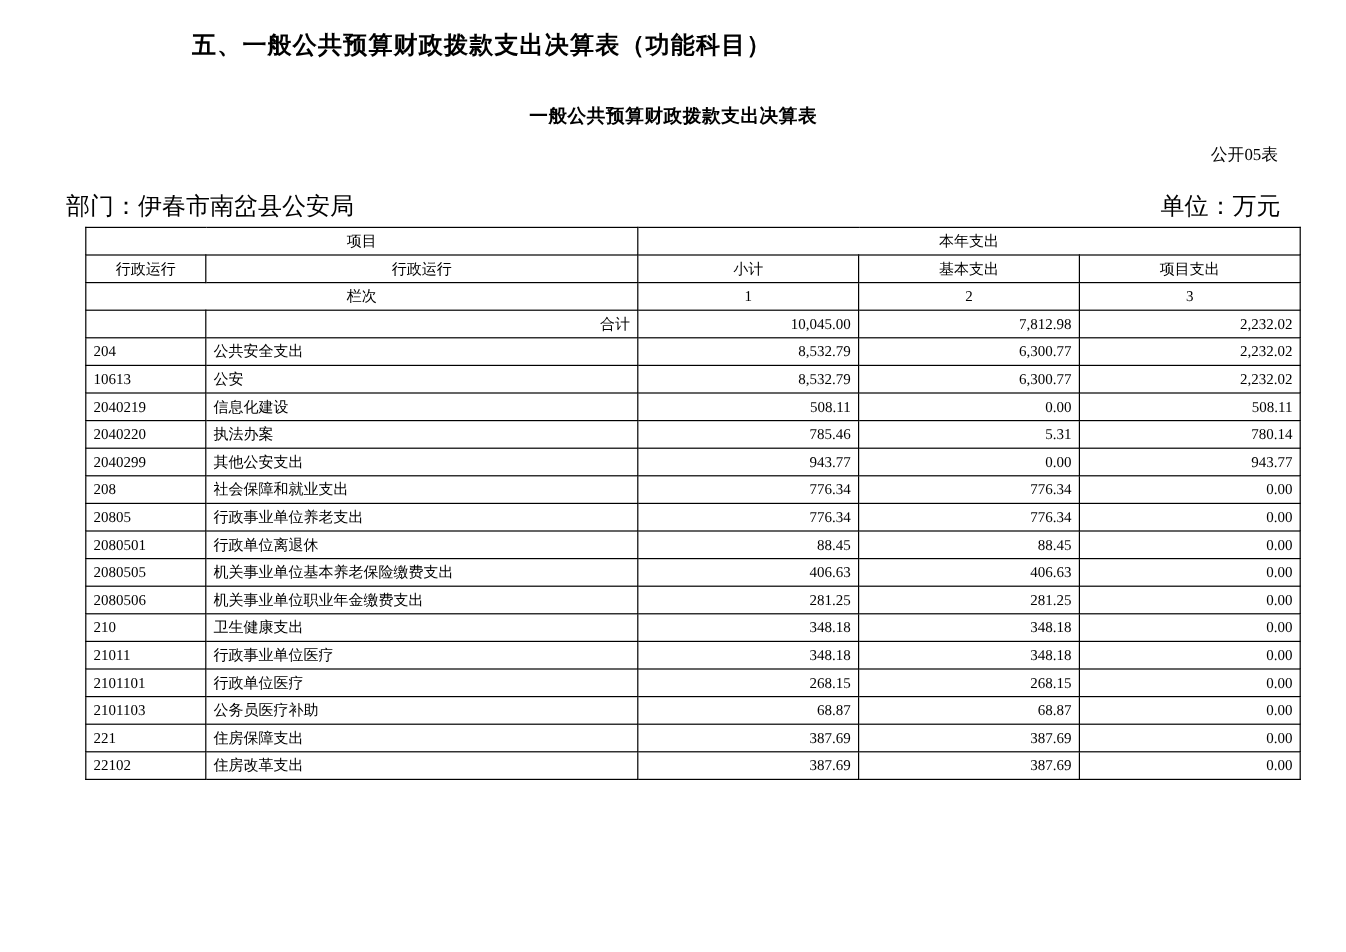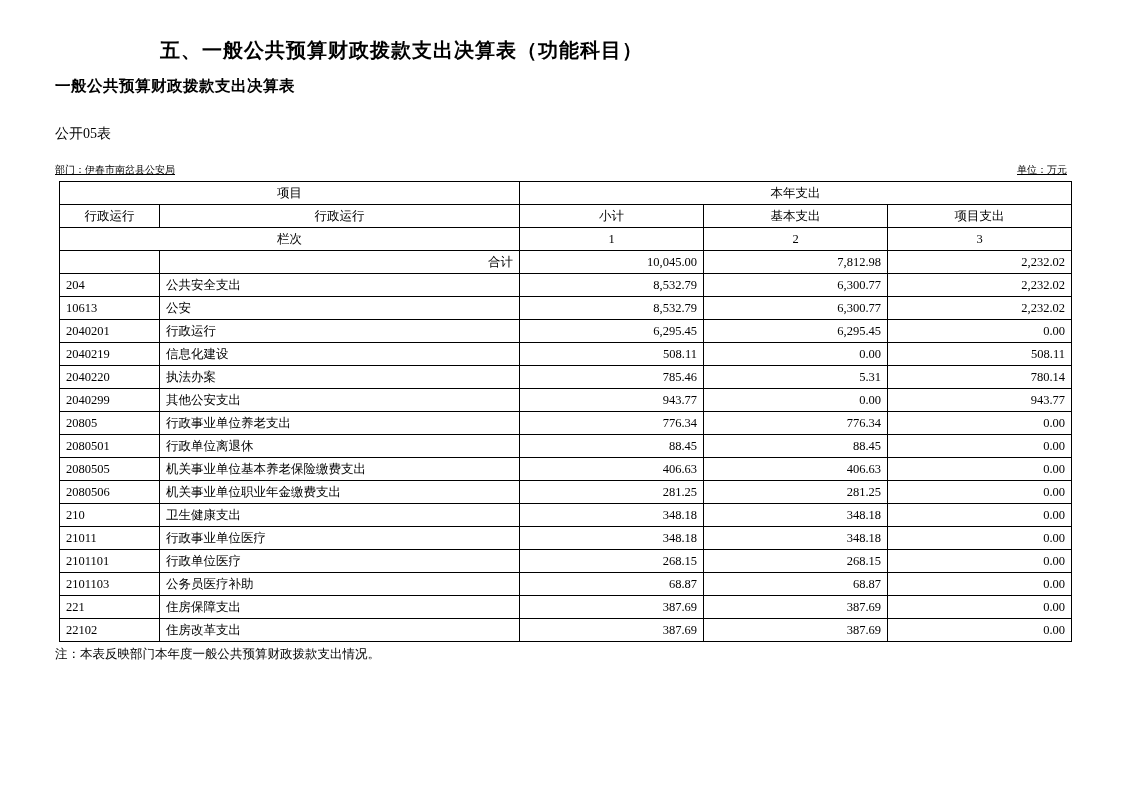--- a/index.html
+++ b/index.html
@@ -19,46 +19,46 @@
     position: relative;
     width: 1122px;
     height: 793px;
     box-sizing: border-box;
     padding: 0 55px;
   }
   .section-title {
     font-family: Liberation Sans, sans-serif;
     font-weight: bold;
     font-size: 20px;
-    margin-top: 37px;
+    margin-top: 24px;
     margin-left: 105px;
     letter-spacing: 1px;
   }
   .doc-title {
-    text-align: left;
+    text-align: center;
     font-family: Liberation Serif, serif;
     font-weight: bold;
     font-size: 15.5px;
+    margin-top: 36px;
+    letter-spacing: 0.5px;
+  }
+  .form-code {
+    text-align: right;
+    font-size: 14px;
     margin-top: 12px;
-    letter-spacing: 0.5px;
-  }
-  .form-code {
-    font-size: 14px;
-    margin-top: 28px;
     padding-right: 2px;
     font-family: "Liberation Serif", serif;
   }
   .meta-row {
     display: flex;
     justify-content: space-between;
     align-items: flex-end;
-    font-size: 10px;
+    font-size: 20px;
     margin-top: 20px;
     margin-bottom: 4px;
-    text-decoration: underline;
   }
   .meta-left, .meta-right {
     font-family: "Liberation Serif", serif;
     white-space: nowrap;
   }
   table.budget {
     border-collapse: collapse;
     width: 1012px;
     table-layout: fixed;
     font-size: 12.5px;
@@ -74,21 +74,21 @@
   .c-code { width: 100px; text-align: left; }
   .c-name { width: 360px; text-align: left; padding-left: 14px; }
   .c-num  { width: 184px; text-align: right; padding-right: 12px; }
   .center { text-align: right; }
   .hdr { text-align: center; }
   .note {
     font-size: 12.5px;
     margin-top: 4px;
     font-family: "Liberation Serif", serif;
   }
-  .tbl-wrap { margin-left: 4px; }
+  .tbl-wrap { margin-left: 16px; }
 </style>
 </head>
 <body>
 
 <div class="page">
 
   <div class="section-title">五、一般公共预算财政拨款支出决算表（功能科目）</div>
 
   <div class="doc-title">一般公共预算财政拨款支出决算表</div>
 
@@ -143,27 +143,20 @@
             <td class="c-num">2,232.02</td>
           </tr>
           <tr>
             <td class="c-code">10613</td>
             <td class="c-name">公安</td>
             <td class="c-num">8,532.79</td>
             <td class="c-num">6,300.77</td>
             <td class="c-num">2,232.02</td>
           </tr>
           <tr>
-            <td class="c-code">2040201</td>
-            <td class="c-name">行政运行</td>
-            <td class="c-num">6,295.45</td>
-            <td class="c-num">6,295.45</td>
-            <td class="c-num">0.00</td>
-          </tr>
-          <tr>
             <td class="c-code">2040219</td>
             <td class="c-name">信息化建设</td>
             <td class="c-num">508.11</td>
             <td class="c-num">0.00</td>
             <td class="c-num">508.11</td>
           </tr>
           <tr>
             <td class="c-code">2040220</td>
             <td class="c-name">执法办案</td>
             <td class="c-num">785.46</td>
@@ -171,20 +164,27 @@
             <td class="c-num">780.14</td>
           </tr>
           <tr>
             <td class="c-code">2040299</td>
             <td class="c-name">其他公安支出</td>
             <td class="c-num">943.77</td>
             <td class="c-num">0.00</td>
             <td class="c-num">943.77</td>
           </tr>
           <tr>
+            <td class="c-code">208</td>
+            <td class="c-name">社会保障和就业支出</td>
+            <td class="c-num">776.34</td>
+            <td class="c-num">776.34</td>
+            <td class="c-num">0.00</td>
+          </tr>
+          <tr>
             <td class="c-code">20805</td>
             <td class="c-name">行政事业单位养老支出</td>
             <td class="c-num">776.34</td>
             <td class="c-num">776.34</td>
             <td class="c-num">0.00</td>
           </tr>
           <tr>
             <td class="c-code">2080501</td>
             <td class="c-name">行政单位离退休</td>
             <td class="c-num">88.45</td>
@@ -244,15 +244,14 @@
             <td class="c-code">22102</td>
             <td class="c-name">住房改革支出</td>
             <td class="c-num">387.69</td>
             <td class="c-num">387.69</td>
             <td class="c-num">0.00</td>
           </tr>
         </tbody>
     </table>
   </div>
 
-  <div class="note">注：本表反映部门本年度一般公共预算财政拨款支出情况。</div>
 
 </div>
 
 </body></html>

